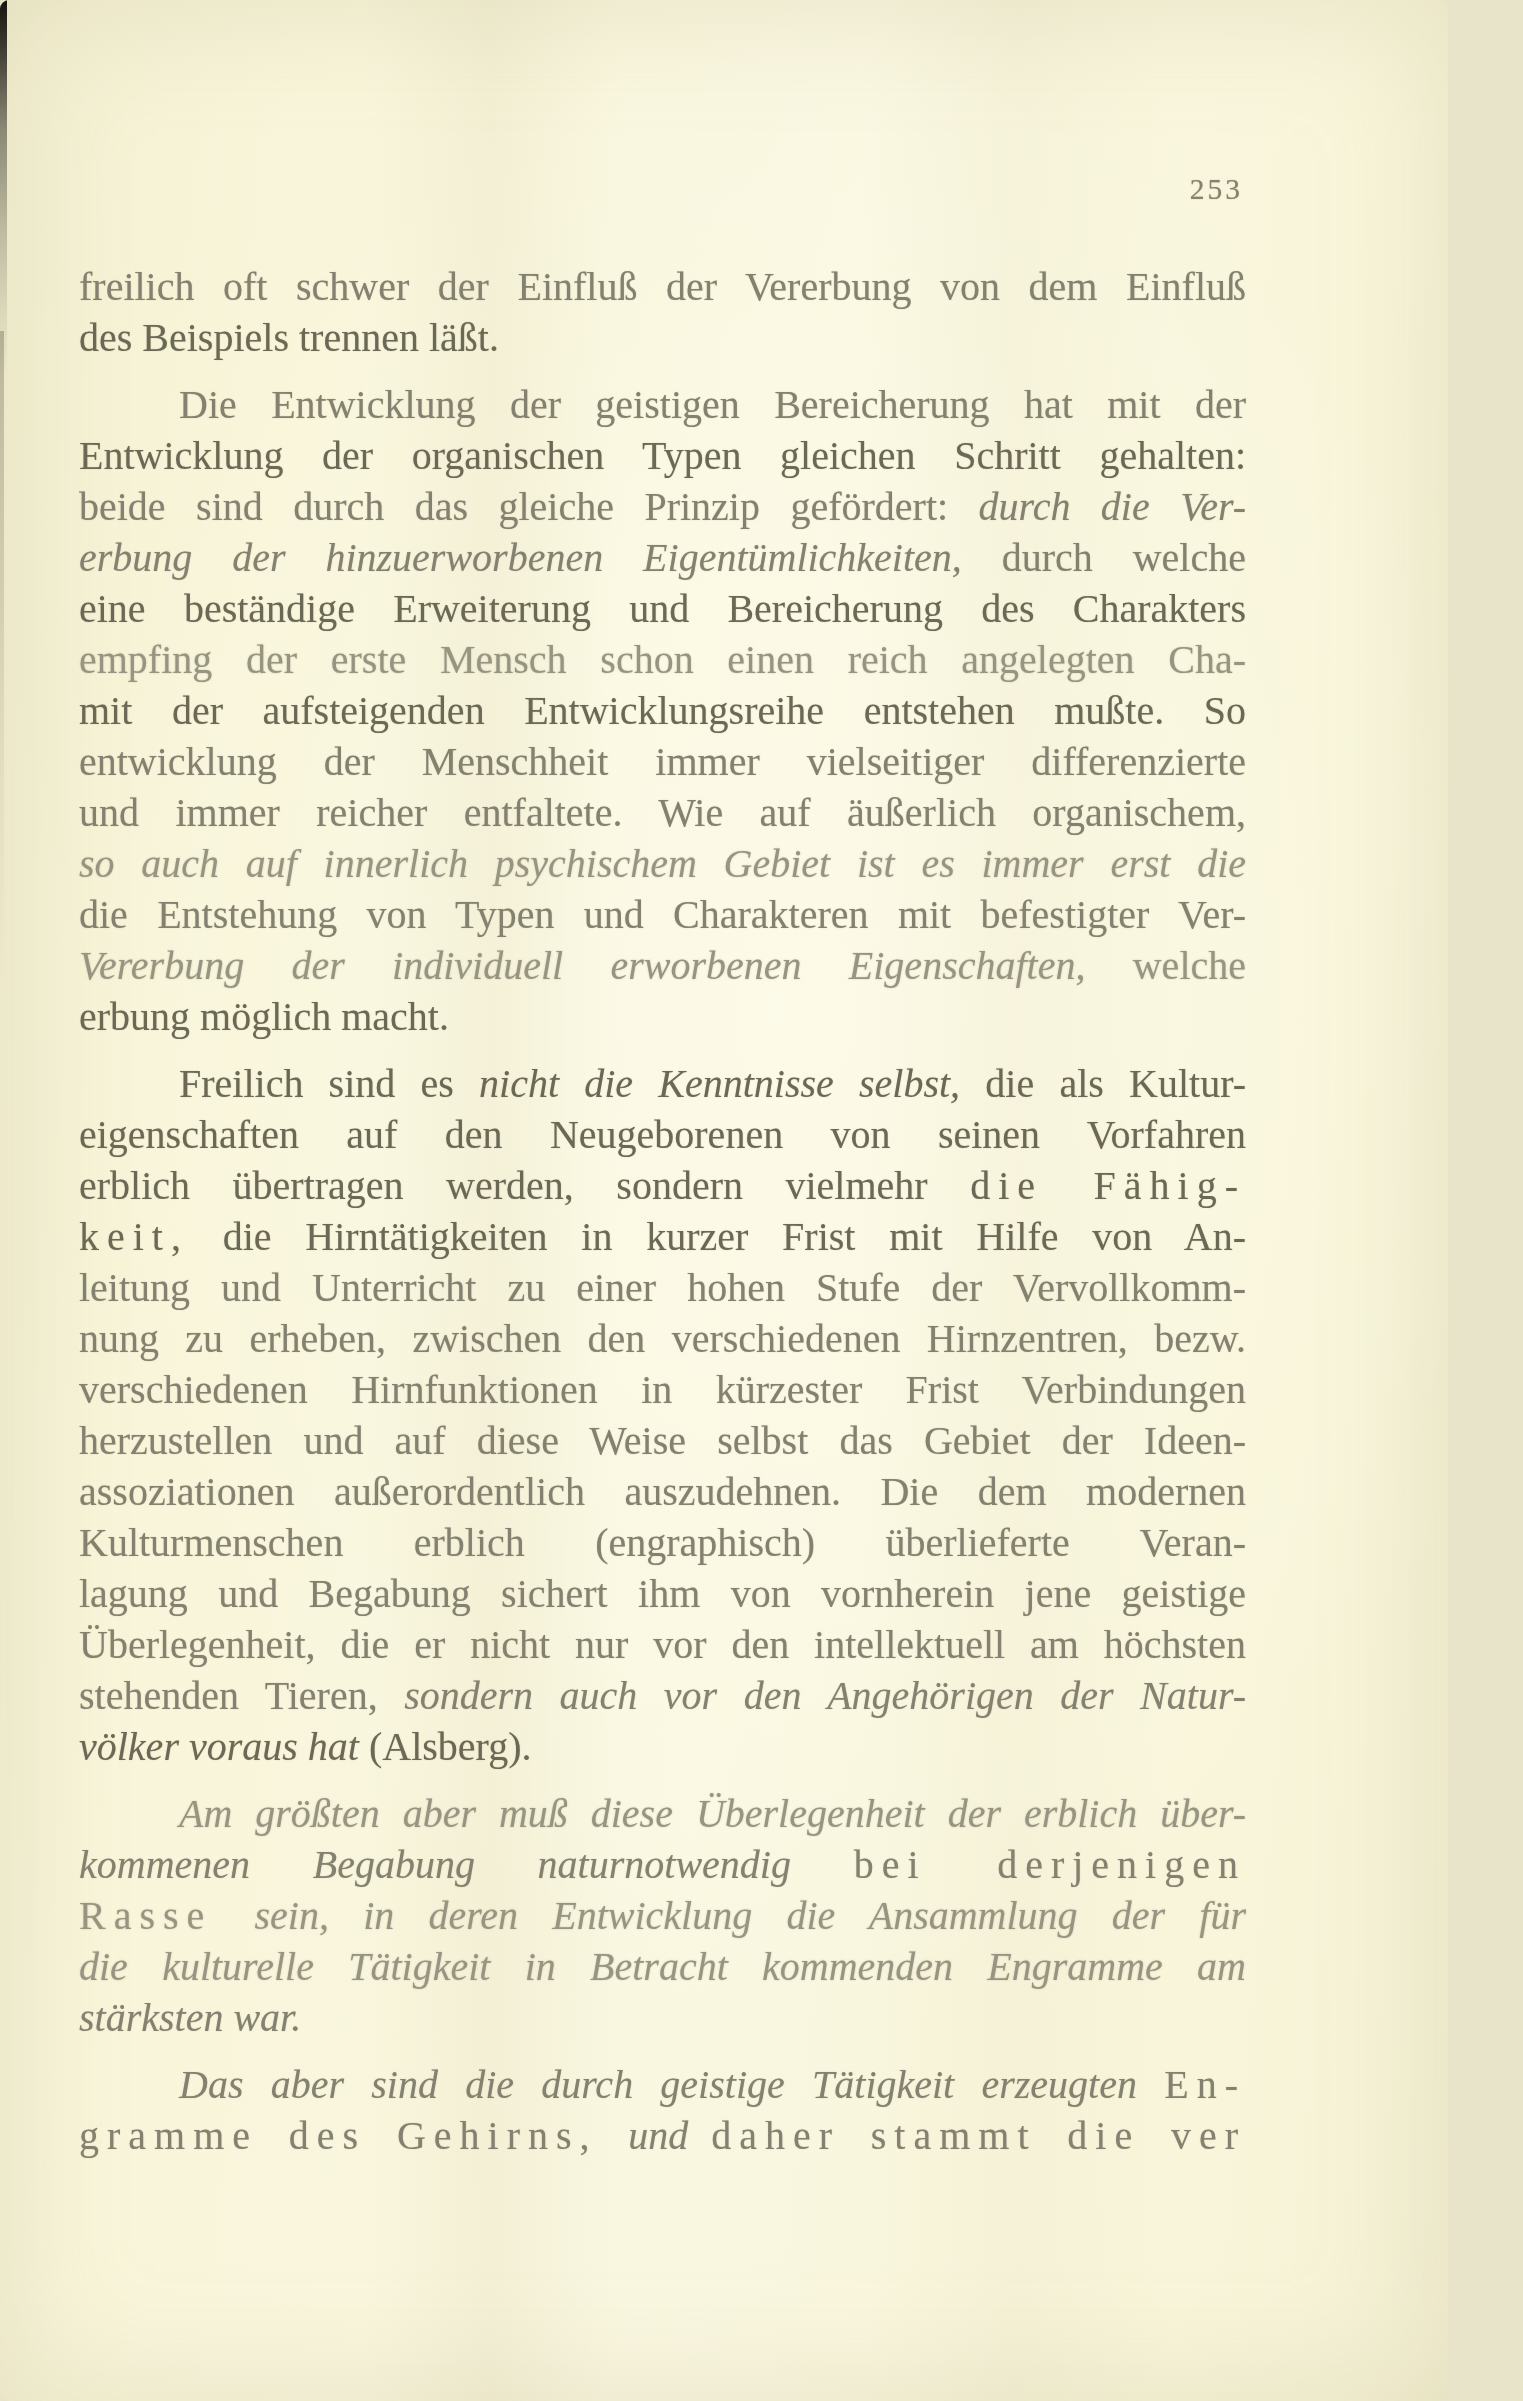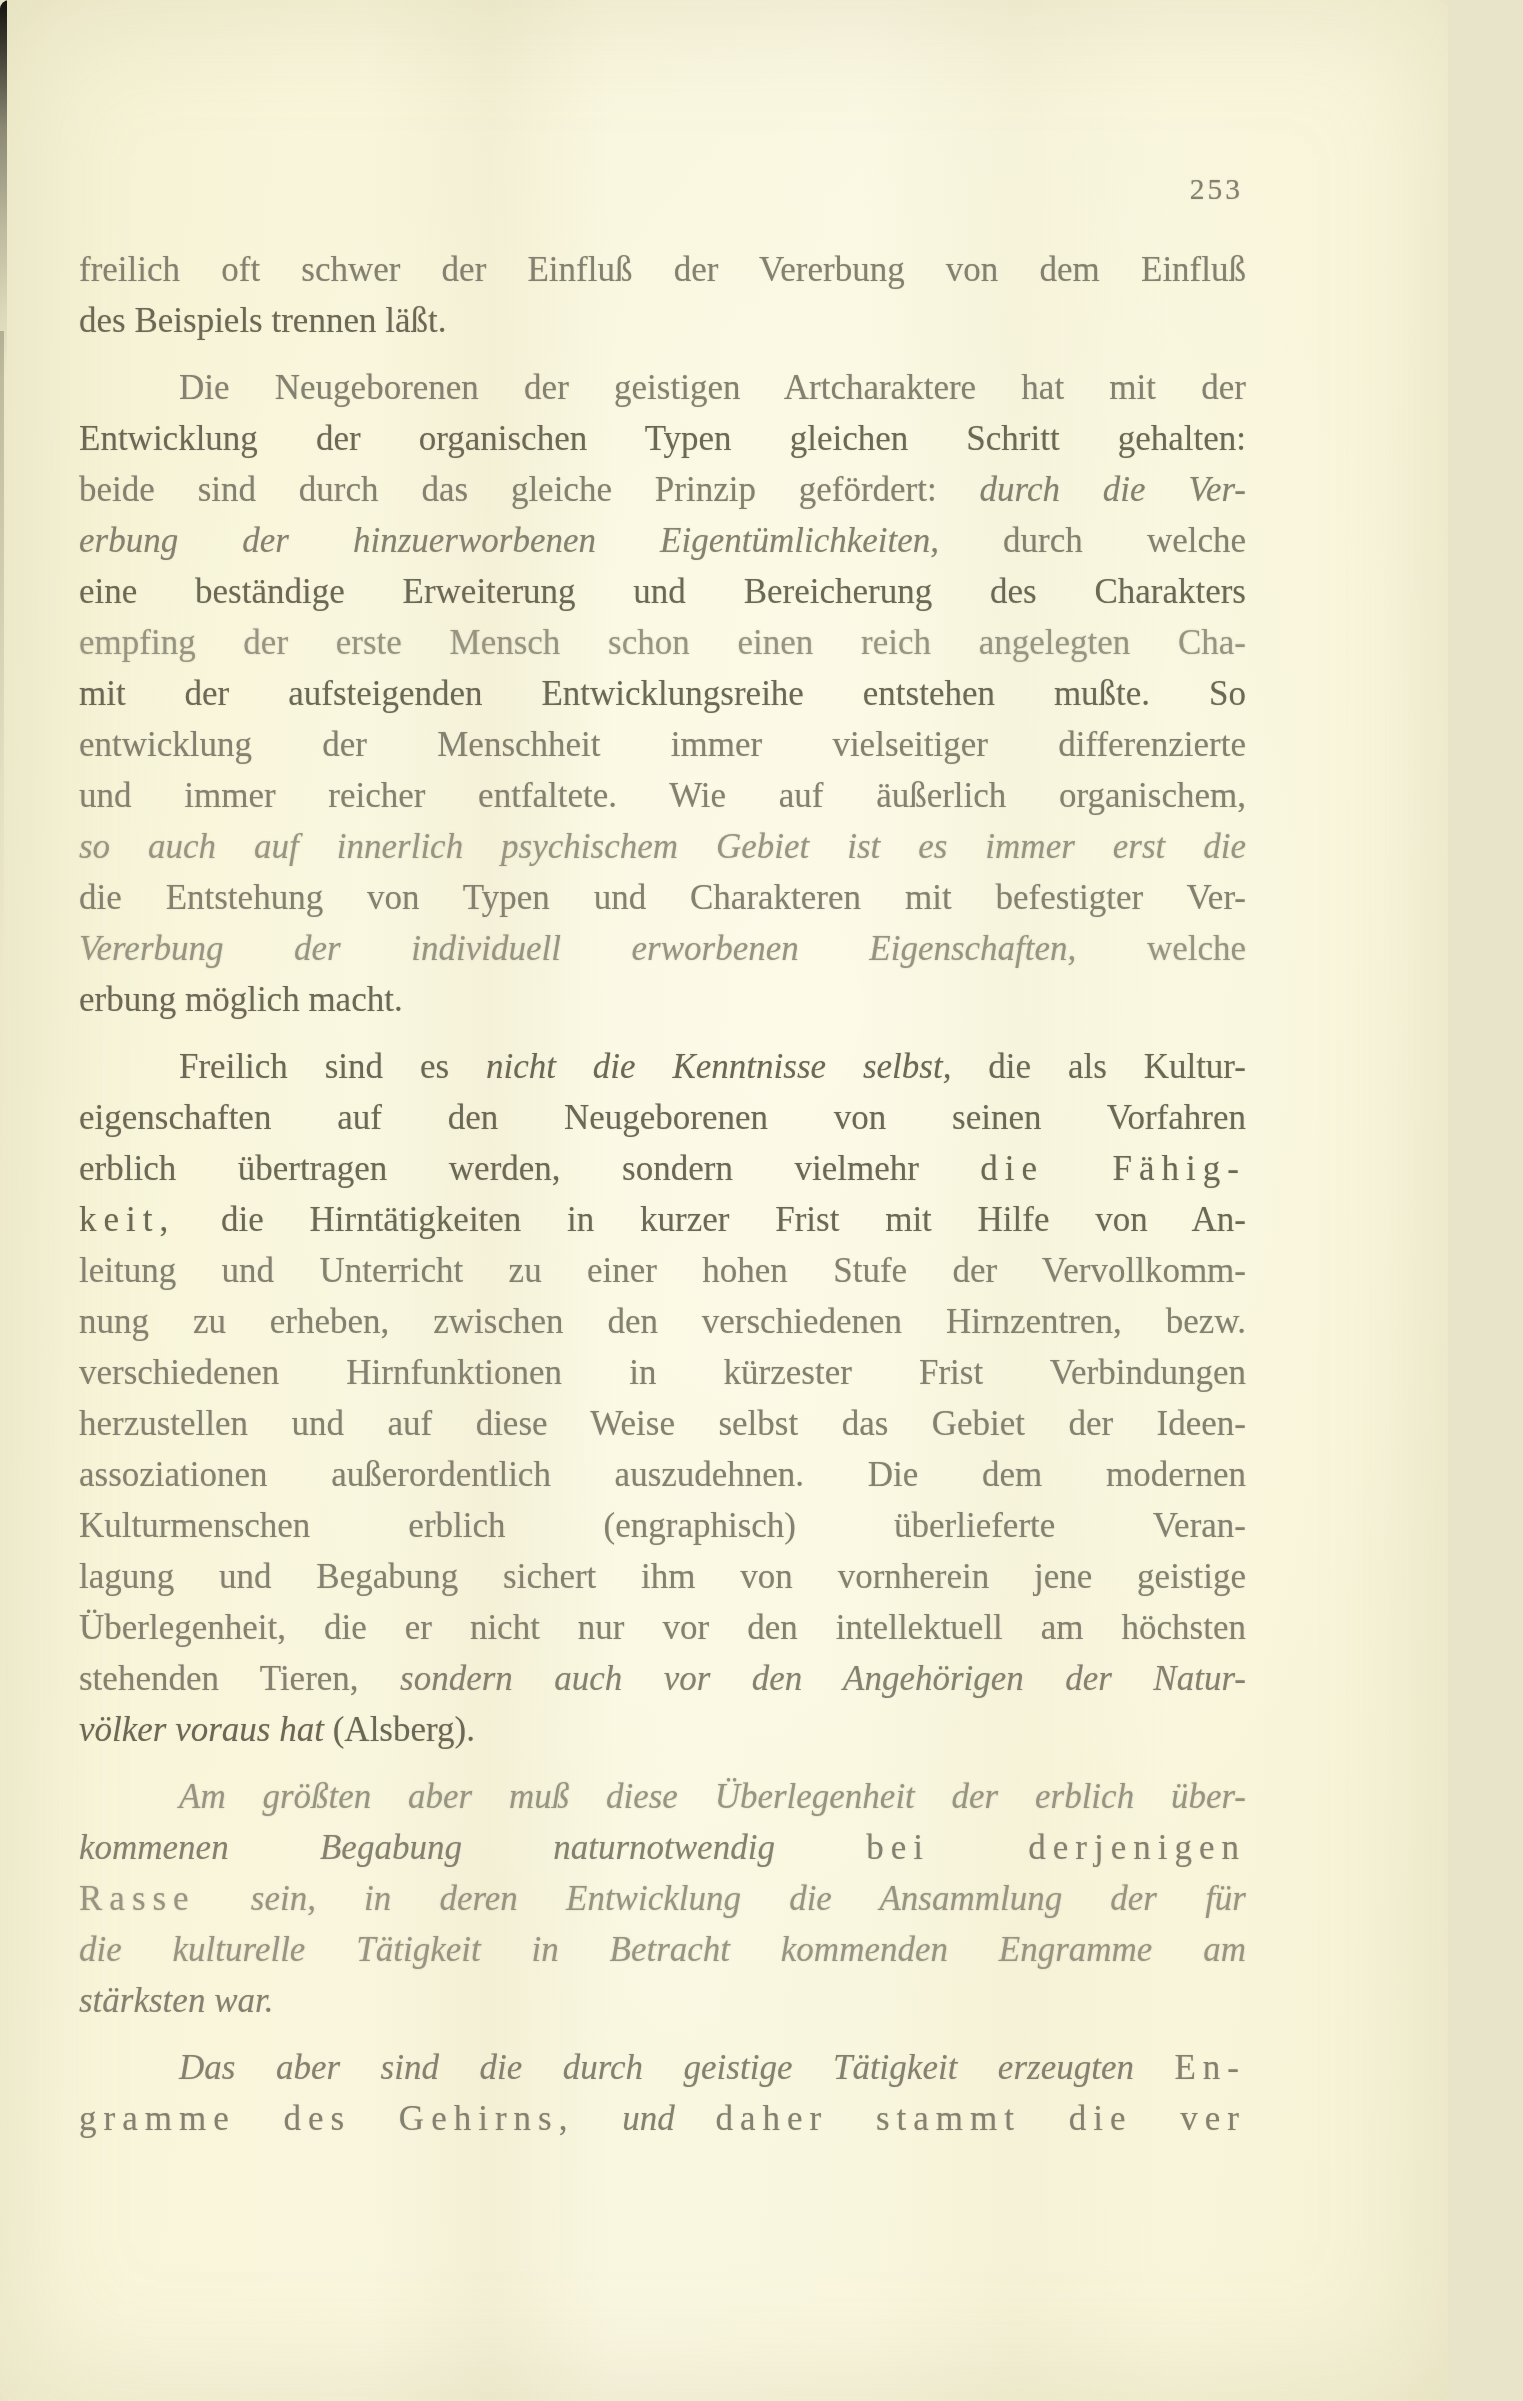--- a/index.html
+++ b/index.html
@@ -36,22 +36,22 @@
     position:absolute;left:0;top:331px;width:3.5px;height:650px;
     background:linear-gradient(to bottom, rgba(60,56,40,.28), rgba(60,56,40,.05) 70%, rgba(60,56,40,0));
   }
   .page-number{
     position:absolute;left:1137px;top:173px;width:106px;
     text-align:right;font-size:29.5px;letter-spacing:3px;
     color:var(--ink-f1);
     text-shadow:0 0 1.2px rgba(110,106,88,.45);
   }
   .text-column{
-    position:absolute;left:79px;top:244px;width:1167px;
-    font-size:35px;line-height:51px;color:var(--ink);
+    position:absolute;left:79px;top:261px;width:1167px;
+    font-size:40px;line-height:51px;color:var(--ink);
   }
   .para{margin:0;}
   .para + .para{margin-top:16px;}
   .tl{
     text-align:justify;
     text-align-last:justify;
     text-shadow:0 0 1.2px rgba(100,97,80,.33);
     min-height:51px;
   }
   .tl.last{text-align-last:left;}
@@ -73,21 +73,21 @@
   <div class="edge-smudge"></div>
 
   <div class="page-number">253</div>
 
   <div class="text-column">
       <div class="para">
         <div class="tl first f1"><span class="s-r">freilich oft schwer der Einfluß der Vererbung von dem Einfluß</span></div>
         <div class="tl last"><span class="s-r">des Beispiels trennen läßt.</span></div>
       </div>
       <div class="para ind">
-        <div class="tl first f1"><span class="s-r">Die Neugeborenen der geistigen Artcharaktere hat mit der</span></div>
+        <div class="tl first f1"><span class="s-r">Die Entwicklung der geistigen Bereicherung hat mit der</span></div>
         <div class="tl"><span class="s-r">Entwicklung der organischen Typen gleichen Schritt gehalten:</span></div>
         <div class="tl f1"><span class="s-r">beide sind durch das gleiche Prinzip gefördert: </span><span class="s-i">durch die Ver-</span></div>
         <div class="tl f1"><span class="s-i">erbung der hinzuerworbenen Eigentümlichkeiten,</span><span class="s-r"> durch welche</span></div>
         <div class="tl"><span class="s-r">eine beständige Erweiterung und Bereicherung des Charakters</span></div>
         <div class="tl f2"><span class="s-r">empfing der erste Mensch schon einen reich angelegten Cha-</span></div>
         <div class="tl"><span class="s-r">mit der aufsteigenden Entwicklungsreihe entstehen mußte. So</span></div>
         <div class="tl f1"><span class="s-r">entwicklung der Menschheit immer vielseitiger differenzierte</span></div>
         <div class="tl f1"><span class="s-r">und immer reicher entfaltete. Wie auf äußerlich organischem,</span></div>
         <div class="tl f2"><span class="s-i">so auch auf innerlich psychischem Gebiet ist es immer erst die</span></div>
         <div class="tl f1"><span class="s-r">die Entstehung von Typen und Charakteren mit befestigter Ver-</span></div>

